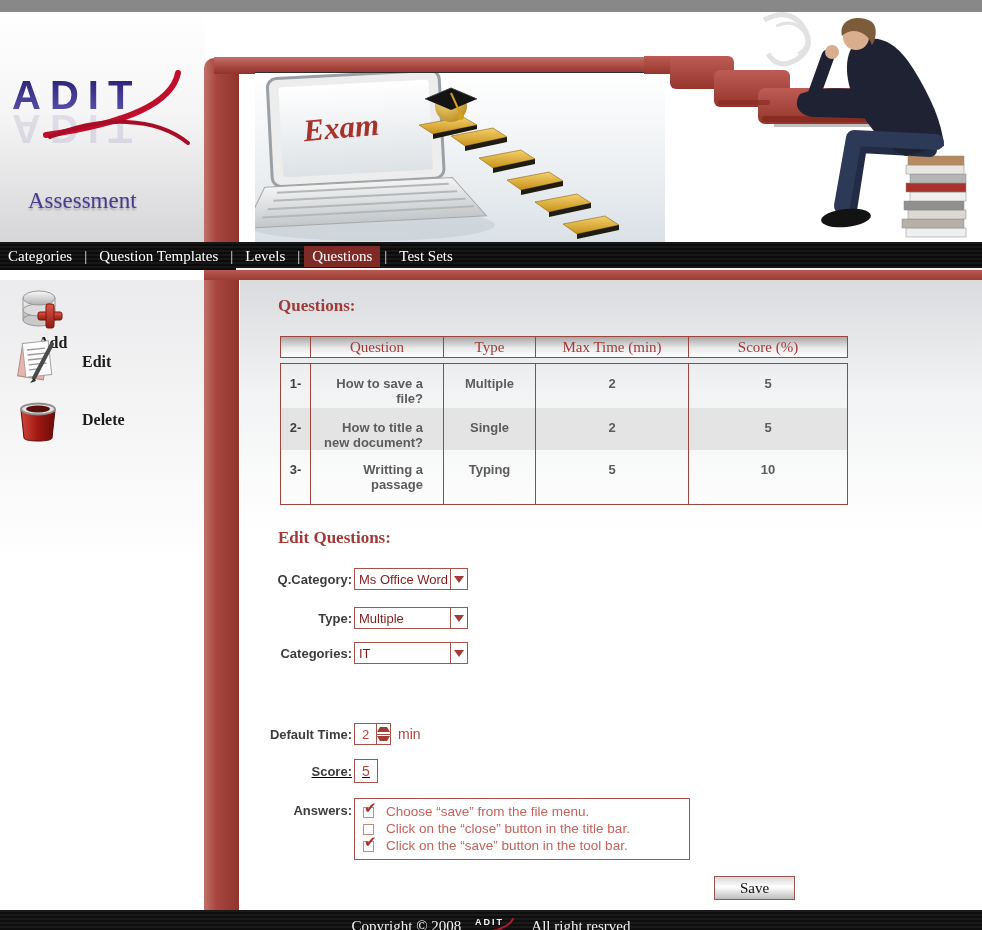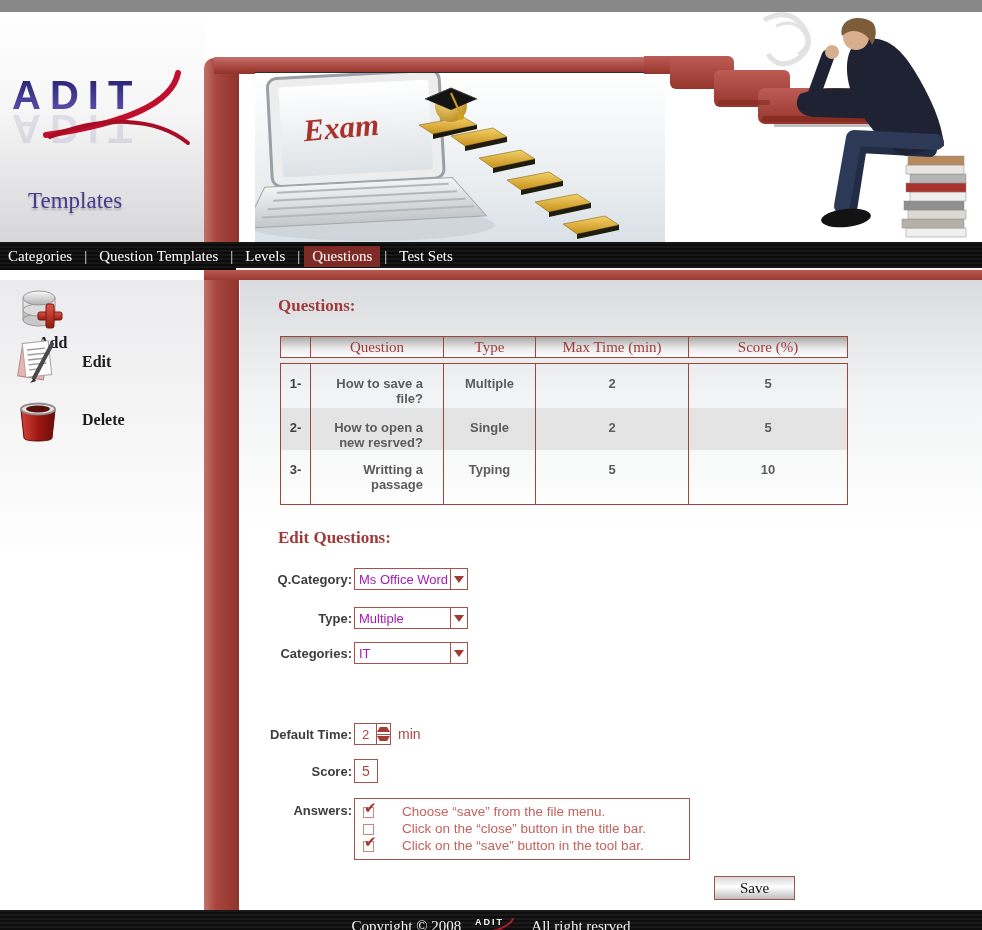--- a/index.html
+++ b/index.html
@@ -67,26 +67,26 @@
   .trow .tc.q { justify-content:flex-start; padding-left:7px; padding-right:20px; text-align:right; }
   .trow .tc.num { color:#3f3f3f; }
   .r1 { height:44px; } .r2 { height:42px; } .r3 { height:54px; }
 
   
   .frow { position:absolute; left:0; display:flex; align-items:center; }
   .flabel { width:112px; text-align:right; font-weight:bold; font-size:13px; color:#3d3d3d;
     flex:0 0 112px; }
   .fr-cat { top:288px; } .fr-type { top:327px; } .fr-tpl { top:362px; }
   .fr-text { top:402px; align-items:flex-start; }
-  .fr-time { top:443px; } .fr-score { top:479px; }
+  .fr-time { top:443px; } .fr-score { top:479px;text-decoration:underline; }
   .fr-ans { top:518px; align-items:flex-start; }
 
   .dd { width:114px; height:22px; margin-left:2px; border:1px solid #a8514b; background:#fff;
     display:flex; align-items:stretch; cursor:pointer; }
-  .dd .val { flex:1; display:flex; align-items:center; padding-left:4px; font-size:13px; color:#a21caf;
+  .dd .val { flex:1; display:flex; align-items:center; padding-left:4px; font-size:13px; color:#7f1d1d;
     white-space:nowrap; overflow:hidden; }
   .dd .arr { width:17px; border-left:1px solid #a8514b; display:flex; align-items:center; justify-content:center; }
   .tri-down { width:0; height:0; border:5px solid transparent; border-top:7px solid #a33a34; margin-top:6px; }
 
   .text-val { margin-left:4px; font-size:13px; color:#b5504d; line-height:16px; }
   .text-val .l2 { padding-left:8px; }
 
   .spin { display:flex; margin-left:2px; }
   .spin .num { width:23px; height:22px; border:1px solid #a8514b; background:#fff; color:#b0443f;
     font-size:13px; display:flex; align-items:center; justify-content:center; }
@@ -96,21 +96,21 @@
   .spin .ud .up { border-bottom:1px solid #a8514b; }
   .tri-up-s { width:0; height:0; border:3px solid transparent; border-bottom:5px solid #a33a34; margin-top:-2px; }
   .tri-dn-s { width:0; height:0; border:3px solid transparent; border-top:5px solid #a33a34; margin-bottom:-2px; }
   .unit { margin-left:7px; font-size:14px; color:#b0443f; }
 
   .score-box { width:24px; height:24px; margin-left:2px; border:1px solid #a8514b; background:#fff;
     color:#b0443f; font-size:14px; display:flex; align-items:center; justify-content:center; }
 
   .ans-box { margin-left:2px; width:336px; height:62px; border:1px solid #a8514b; background:#fff;
     padding:5px 8px; display:flex; flex-direction:column; justify-content:space-between; }
-  .ans-row { display:flex; align-items:center; font-size:13.5px; color:#c4625c; line-height:16px;gap:16px; }
+  .ans-row { display:flex; align-items:center; font-size:13.5px; color:#c4625c; line-height:16px; }
   .cb { width:11px; height:11px; border:1px solid #c58984; background:#fff; position:relative;
     margin-right:12px; flex:0 0 11px; cursor:pointer; }
   .cb.checked::after { content:"\2714"; position:absolute; left:0px; top:-8px; font-size:15px; color:#a8322c; }
 
   .save-btn { position:absolute; left:474px; top:596px; width:81px; height:24px;
     border:1px solid #9a5550; background:linear-gradient(180deg,#d7d7d7 0%,#ffffff 45%,#bdbdbd 100%);
     font-family:"Liberation Serif",serif; font-size:15px; color:#111; cursor:pointer; }
 
   
   .footer { position:absolute; left:0; top:898px; width:982px; height:32px;
@@ -129,21 +129,21 @@
         <linearGradient id="pg" x1="0" y1="0" x2="0" y2="1">
           <stop offset="0" stop-color="#241c6e"></stop>
             <stop offset="1" stop-color="#6056b2"></stop>
         </linearGradient>
       </defs>
       <text x="2" y="42" font-family="Liberation Sans, sans-serif" font-weight="bold" font-size="40" letter-spacing="9" fill="url(#pg)">ADIT</text>
       <text x="2" y="84" font-family="Liberation Sans, sans-serif" font-weight="bold" font-size="40" letter-spacing="9" fill="#241c6e" opacity="0.10" transform="scale(1,-1) translate(0,-132)">ADIT</text>
       <path d="M168,6 C162,36 118,56 36,68" stroke="#c00f2d" stroke-width="6" fill="none" stroke-linecap="round"></path>
       <path d="M40,70 C92,48 146,50 178,76" stroke="#a80d26" stroke-width="4" fill="none" stroke-linecap="round"></path>
     </svg>
-    <div class="tagline">Templates</div>
+    <div class="tagline">Assessment</div>
   </div>
 
   <div class="red-vbar"></div>
   <div class="frame-top"></div>
 
   <div class="banner-img">
     <svg width="410" height="170" viewBox="0 0 410 170">
       <defs>
         <linearGradient id="bbg" x1="0" y1="0" x2="0" y2="1">
           <stop offset="0" stop-color="#ffffff"></stop>
@@ -346,21 +346,21 @@
       <div class="tbody">
         <div class="trow r1">
           <div class="tc c0 num">1-</div>
           <div class="tc c1 q">How to save a file?</div>
           <div class="tc c2">Multiple</div>
           <div class="tc c3">2</div>
           <div class="tc c4">5</div>
         </div>
         <div class="trow r2 alt">
           <div class="tc c0 num">2-</div>
-          <div class="tc c1 q">How to open a new resrved?</div>
+          <div class="tc c1 q">How to title a new document?</div>
           <div class="tc c2">Single</div>
           <div class="tc c3">2</div>
           <div class="tc c4">5</div>
         </div>
         <div class="trow r3">
           <div class="tc c0 num">3-</div>
           <div class="tc c1 q">Writting a passage</div>
           <div class="tc c2">Typing</div>
           <div class="tc c3">5</div>
           <div class="tc c4">10</div>

